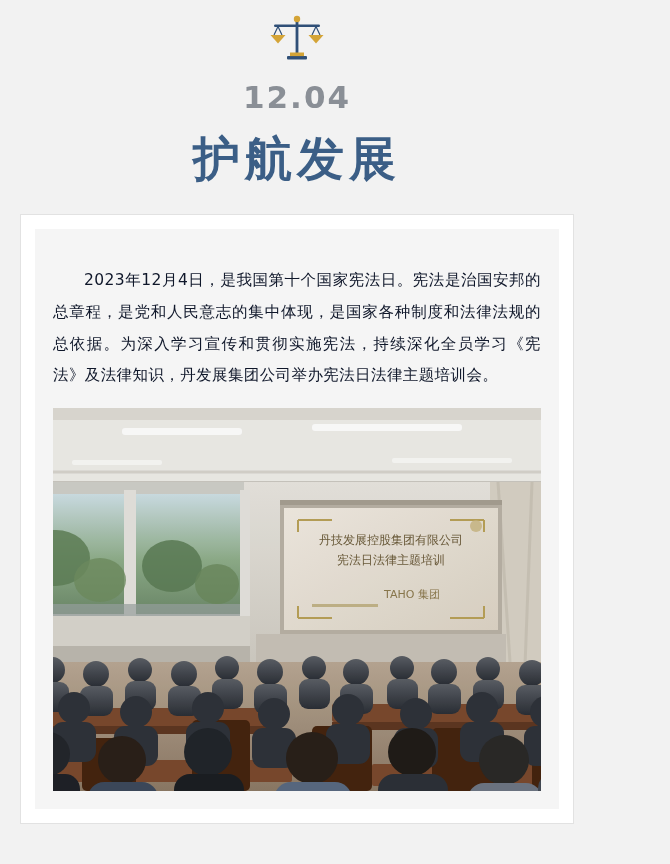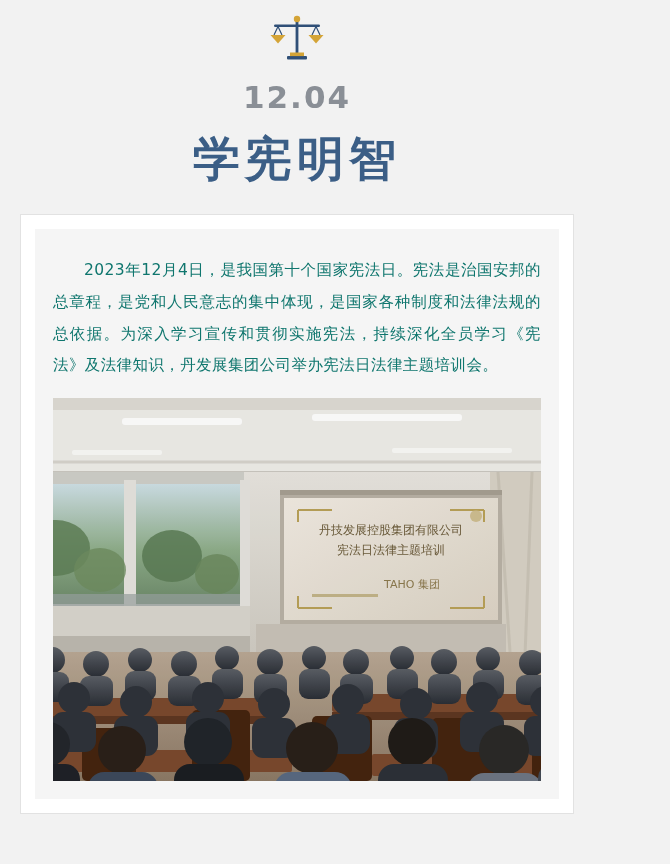--- a/index.html
+++ b/index.html
@@ -73,26 +73,26 @@
   }
   .card-inner {
     background: #f5f5f5;
     padding: 22px 18px 18px 18px;
     box-sizing: border-box;
     height: 100%;
   }
   .body-text {
     font-size: 15.5px;
     line-height: 2.05;
-    color: #0f766e;
+    color: #0f172a;
     text-align: justify;
     text-indent: 2em;
     letter-spacing: 0.4px;
     font-family: "DejaVu Sans", sans-serif;
-    margin: 4px 0 16px 0;
+    margin: 14px 0 16px 0;
   }
 
   
   .photo {
     position: relative;
     width: 100%;
     height: 383px;
     overflow: hidden;
     background: #8b5cf6;
   }
@@ -127,21 +127,21 @@
         <path d="M5.5 21 H20.5 L13 29.5 Z" fill="#d4a437"></path>
 
         <path d="M43.5 21 H58.5 L51 29.5 Z" fill="#d4a437"></path>
       </svg>
     </span>
   </div>
 
   <div class="title-block">
     <div class="date-line">12.04</div>
     <div class="headline">
-      <span>学宪明智</span>
+      <span>护航发展</span>
     </div>
   </div>
 
   <div class="card">
     <div class="card-inner">
 
       <p class="body-text">2023年12月4日，是我国第十个国家宪法日。宪法是治国安邦的总章程，是党和人民意志的集中体现，是国家各种制度和法律法规的总依据。为深入学习宣传和贯彻实施宪法，持续深化全员学习《宪法》及法律知识，丹发展集团公司举办宪法日法律主题培训会。</p>
 
       <div class="photo">
         <svg viewBox="0 0 570 383" preserveAspectRatio="xMidYMid slice" xmlns="http://www.w3.org/2000/svg">

